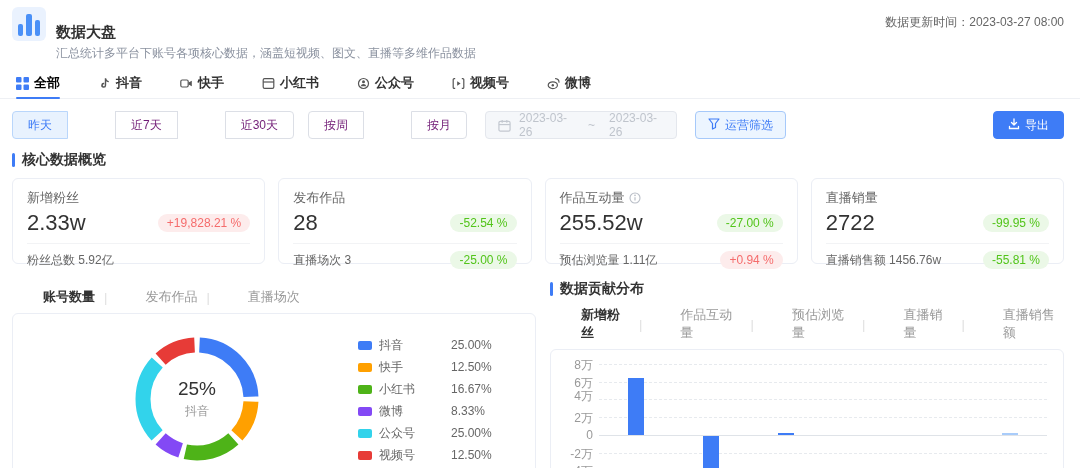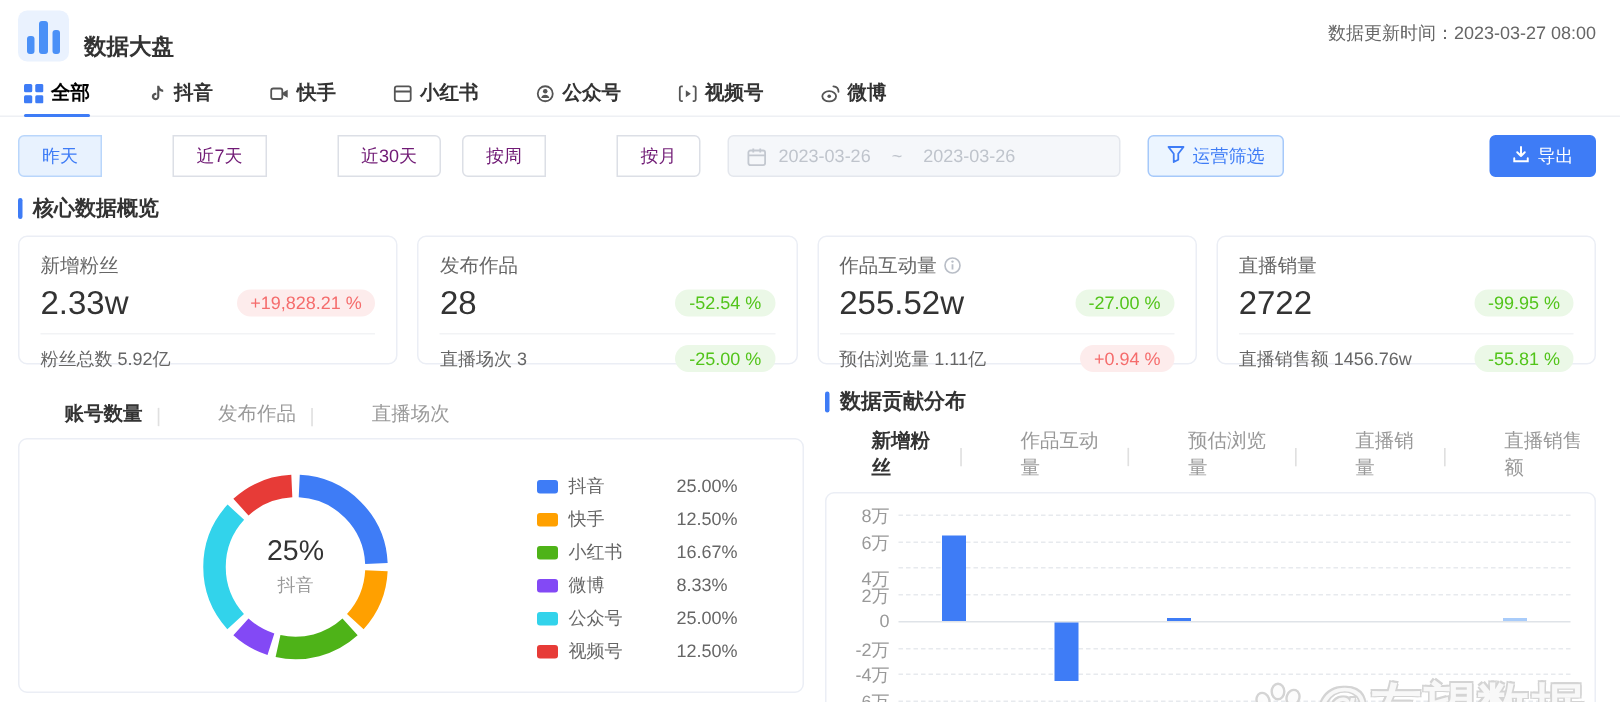--- a/index.html
+++ b/index.html
@@ -32,21 +32,21 @@
   
   .toolbar { display:flex; align-items:center; padding:0 16px 0 12px; margin-top:12px; }
   .btn-group { display:flex;gap:48px; }
   .btn-group .tbtn { font-size:12px; color:#701a75; background:#fff; border:1px solid #dcdfe6;
     padding:0 15px; height:28px; line-height:26px; margin-left:-1px; cursor:pointer; }
   .btn-group .tbtn:first-child { border-radius:4px 0 0 4px; margin-left:0; }
   .btn-group .tbtn:last-child { border-radius:0 4px 4px 0; }
   .btn-group .tbtn.active { background:#e8f2fe; color:#3e7cf6; border-color:#b9d6fb; z-index:1; }
   .gap14 { width:14px; } .gap18 { width:18px; }
   .date-range { display:flex; align-items:center; gap:8px; background:#f5f7fa; border:1px solid #e4e7ed;
-    border-radius:4px; height:28px; padding:0 12px; width:262px; }
+    border-radius:4px; height:28px; padding:0 12px; width:192px; }
   .date-range .dtxt { font-size:12px; color:#bfc4cc; }
   .date-range .sep { font-size:12px; color:#bfc4cc; margin:0 6px; }
   .cal-icon svg { width:13px; height:13px; display:block; }
   .filter-btn { display:flex; align-items:center; gap:5px; height:28px; padding:0 12px;
     background:#ecf5ff; border:1px solid #a6c9fa; border-radius:4px; color:#3e7cf6;
     font-size:12px; cursor:pointer; }
   .export-btn { margin-left:auto; display:flex; align-items:center; gap:5px; height:28px;
     padding:0 14px; background:#3e7cf6; border:1px solid #3e7cf6; border-radius:4px;
     color:#fff; font-size:12px; cursor:pointer; }
   .filter-btn svg, .export-btn svg { width:12px; height:12px; }
@@ -117,20 +117,21 @@
 <div class="page">
 
   <div class="header">
     <div class="logo">
       <i class="b1"></i>
         <i class="b2"></i>
         <i class="b3"></i>
     </div>
     <div class="htext">
       <div class="htitle">数据大盘</div>
+      <div class="hsub">汇总统计多平台下账号各项核心数据，涵盖短视频、图文、直播等多维作品数据</div>
     </div>
     <div class="update-time">数据更新时间：2023-03-27 08:00</div>
   </div>
 
   <div class="ptabs" id="platform-tabs">
       <div class="ptab active">
         <span class="ticon">
           <svg viewBox="0 0 13 13">
             <g fill="#3e7cf6">
               <rect x="0" y="0" width="5.5" height="5.5" rx="1"></rect>
@@ -392,21 +393,21 @@
               <text x="20" y="32" font-size="9" font-weight="bold" fill="#d4d4d4" text-anchor="middle" font-family="Liberation Sans, sans-serif">du</text>
             </svg>
           </span>
           <span class="wm-text">@友望数据</span>
         </div>
       <div class="grid-line" style="top: 14px;"></div>
           <div class="y-label" style="top: 14px;">8万</div>
           <div class="grid-line" style="top: 31.7143px;"></div>
           <div class="y-label" style="top: 31.7143px;">6万</div>
           <div class="grid-line" style="top: 49.4286px;"></div>
-          <div class="y-label" style="top: 56px;">4万</div>
+          <div class="y-label" style="top: 45px;">4万</div>
           <div class="grid-line" style="top: 67.1429px;"></div>
           <div class="y-label" style="top: 67.1429px;">2万</div>
           <div class="grid-line zero" style="top: 84.8571px;"></div>
           <div class="y-label" style="top: 84.8571px;">0</div>
           <div class="grid-line" style="top: 102.571px;"></div>
           <div class="y-label" style="top: 102.571px;">-2万</div>
           <div class="grid-line" style="top: 120.286px;"></div>
           <div class="y-label" style="top: 120.286px;">-4万</div>
           <div class="grid-line" style="top: 138px;"></div>
           <div class="y-label" style="top: 138px;">-6万</div>

